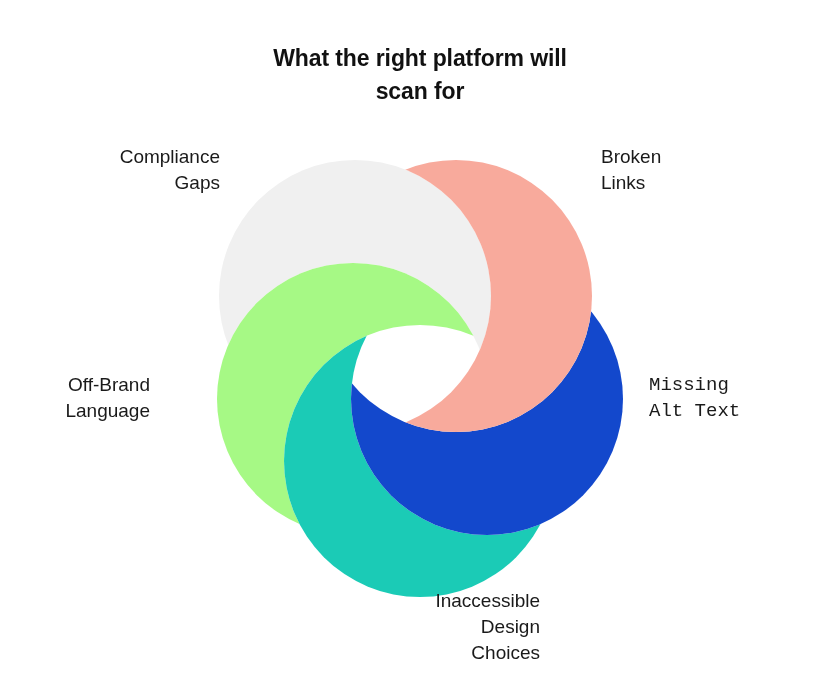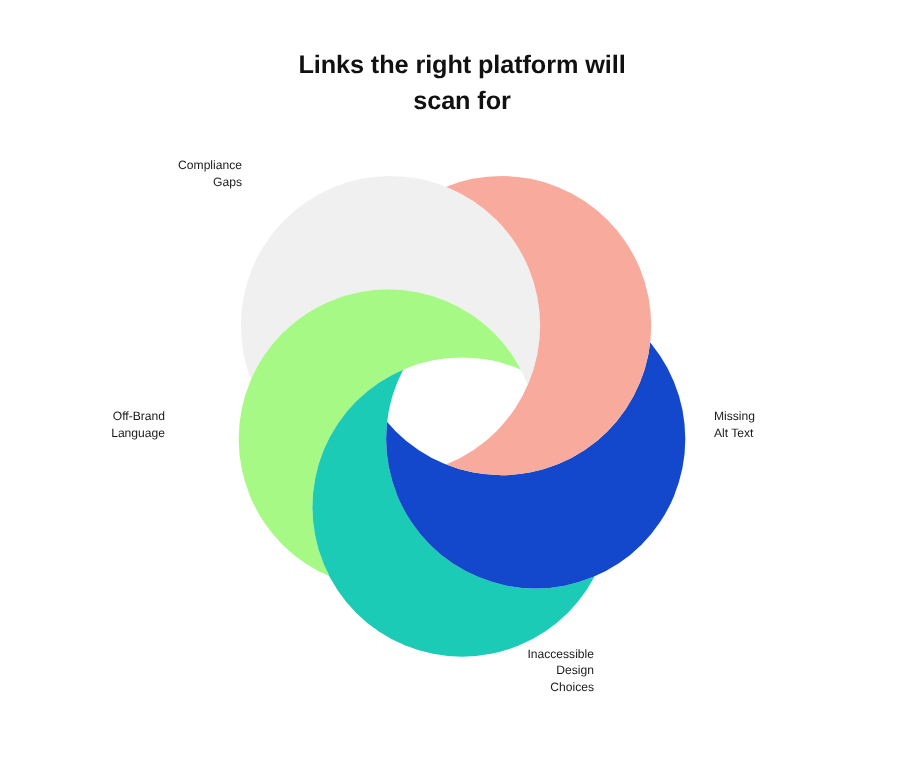--- a/index.html
+++ b/index.html
@@ -32,35 +32,35 @@
     letter-spacing: -0.1px;
     white-space: pre-line;
   }
   #pinwheel {
     position: absolute;
     left: 0;
     top: 0;
   }
   .node-label {
     position: absolute;
-    font-size: 11px;
+    font-size: 19px;
     color: #1a1a1a;
     line-height: 1.38;
     white-space: pre-line;
   }
   .label-right-align { text-align: right; }
   .label-left-align  { text-align: left; }
   .label-center-align { text-align: right; }
 </style>
 </head>
 <body>
 
 <div id="canvas">
 
-  <div id="chart-title">Links the right platform will
+  <div id="chart-title">What the right platform will
 scan for</div>
 
   <svg id="pinwheel" width="840" height="696" viewBox="0 0 840 696" xmlns="http://www.w3.org/2000/svg">
 
     <defs>
       <mask id="mask-gray">
         <rect x="0" y="0" width="840" height="696" fill="#fff"></rect>
         <circle id="m-gray-cut" cx="353" cy="399" r="136" fill="#000"></circle>
       </mask>
       <mask id="mask-green">
@@ -86,24 +86,26 @@
       <circle id="petal-off-brand-language" mask="url(#mask-green)" cx="353" cy="399" r="136" fill="#A6F985"></circle>
       <circle id="petal-inaccessible-design-choices" mask="url(#mask-teal)" cx="420" cy="461" r="136" fill="#1BCBB6"></circle>
       <circle id="petal-missing-alt-text" mask="url(#mask-blue)" cx="487" cy="399" r="136" fill="#1348CC"></circle>
       <circle id="petal-broken-links" mask="url(#mask-pink)" cx="456" cy="296" r="136" fill="#F8AA9C"></circle>
     </g>
   </svg>
 
   <div class="node-label label-right-align" style="left:24px; top:144px; width:196px;">Compliance
 Gaps</div>
 
+  <div class="node-label label-left-align" style="left:601px; top:144px; width:210px;">Broken
+Links</div>
 
   <div class="node-label label-right-align" style="left:-32px; top:372px; width:182px;">Off-Brand
 Language</div>
 
-  <div class="node-label label-left-align" style="left:649px; top:372px; width:190px;">Missing
+  <div class="node-label label-left-align" style="left:649px; top:372px; width:190px;font-family:Liberation Mono, monospace;">Missing
 Alt Text</div>
 
   <div class="node-label label-center-align" style="left:300px; top:588px; width:240px;">Inaccessible
 Design
 Choices</div>
 
 </div>
 
 </body></html>

